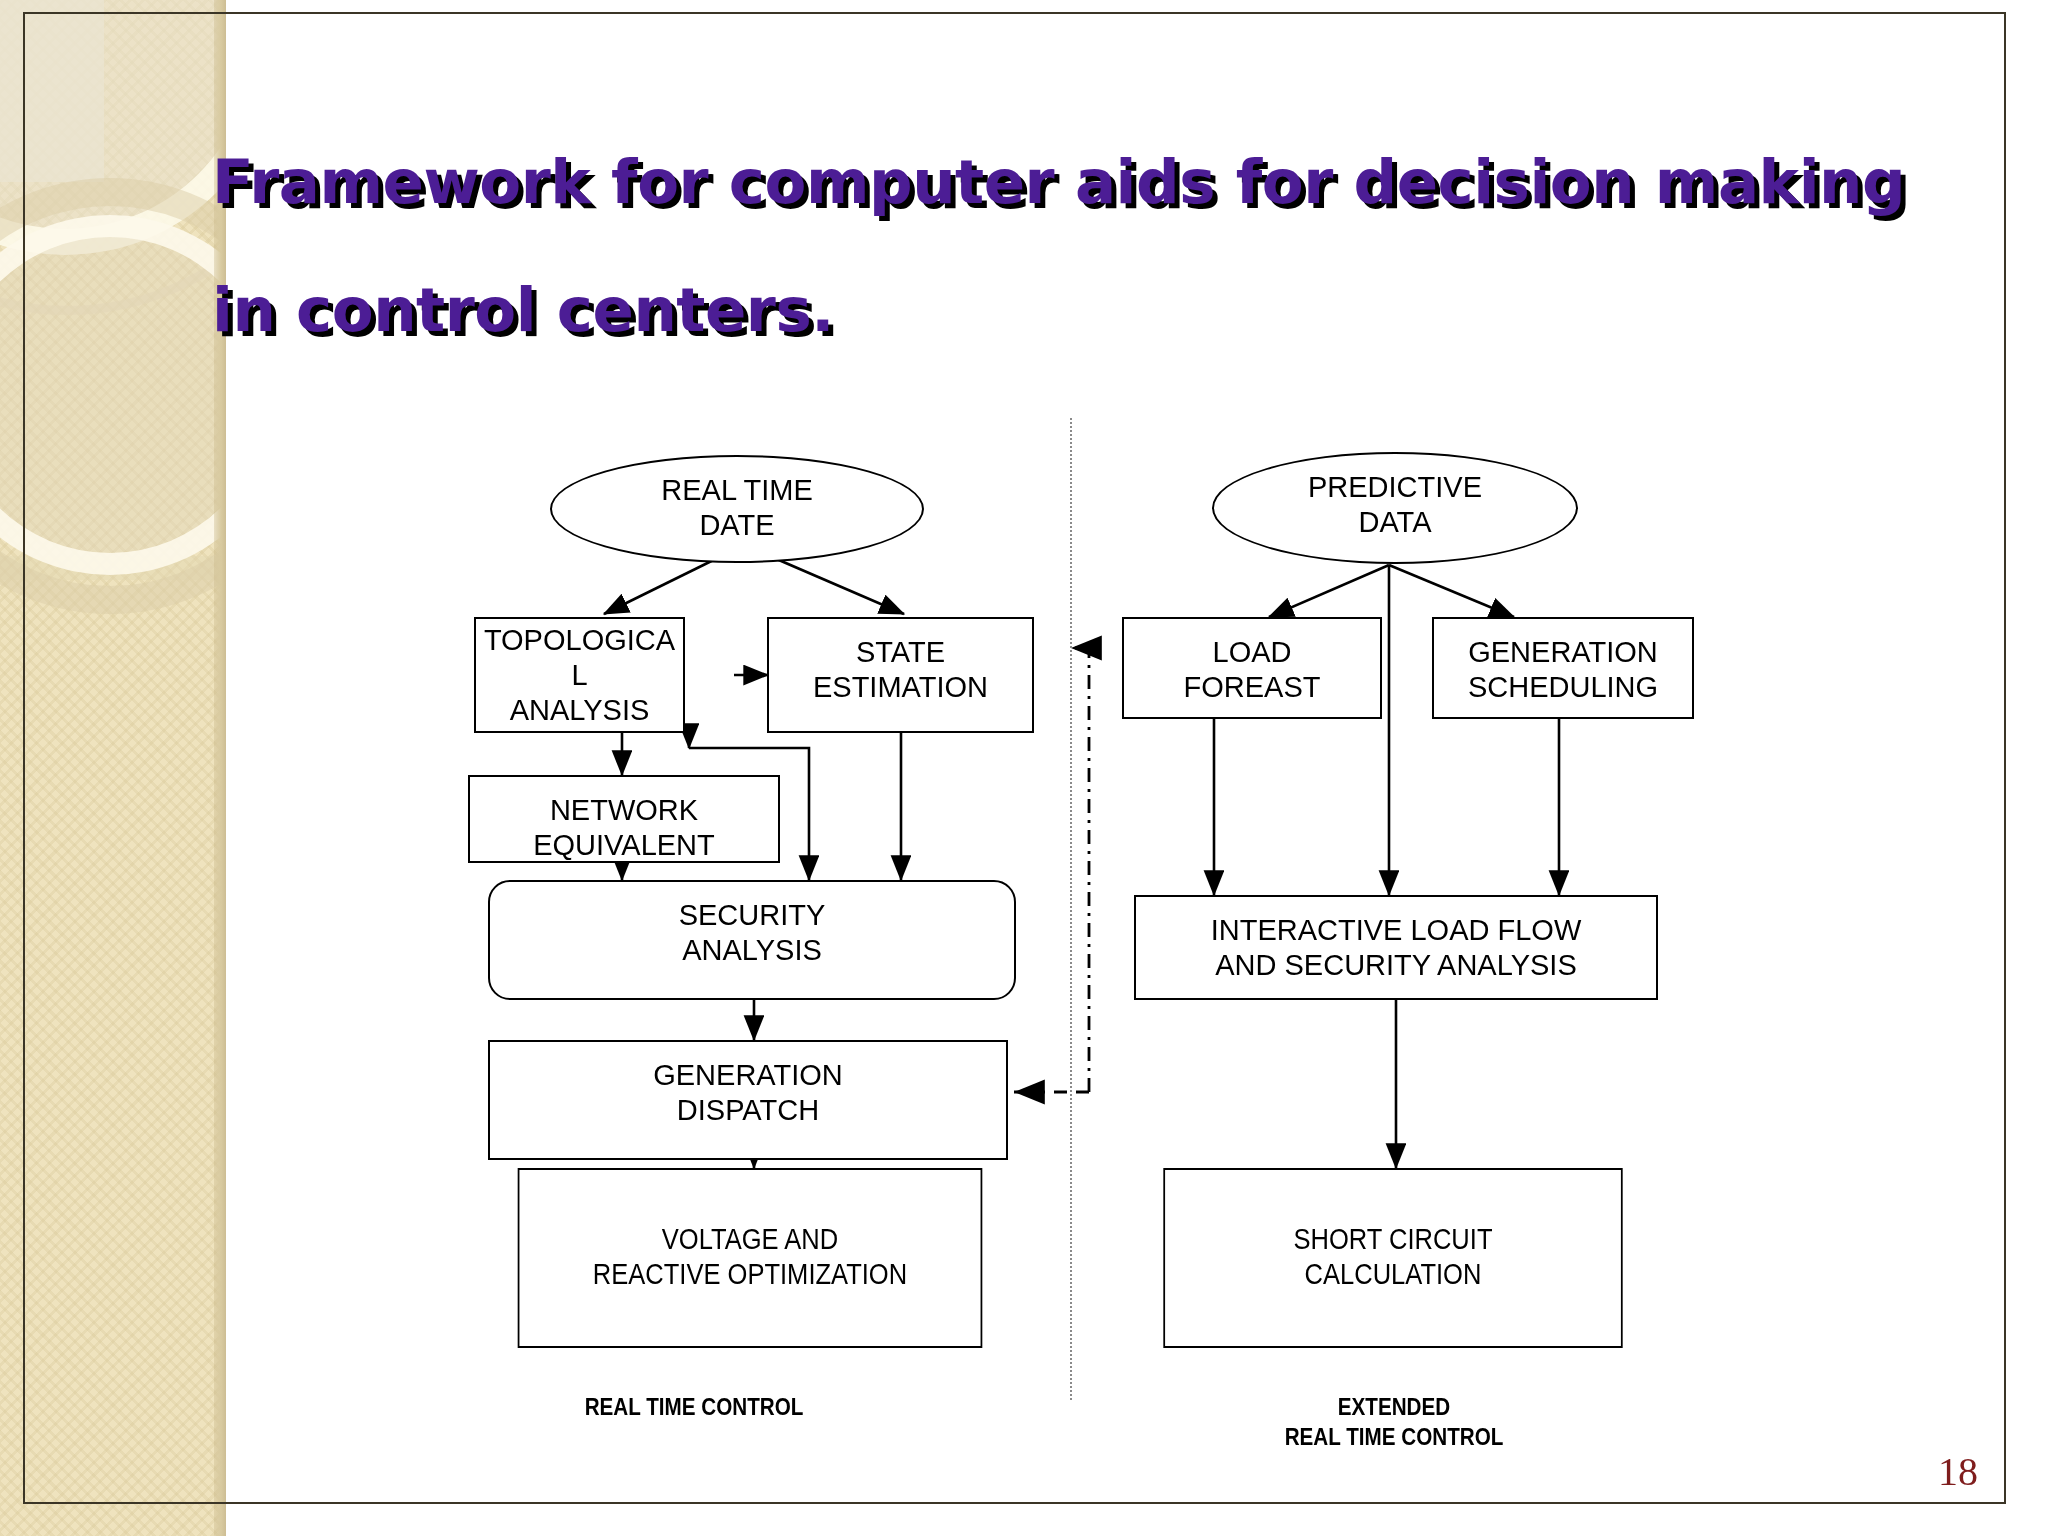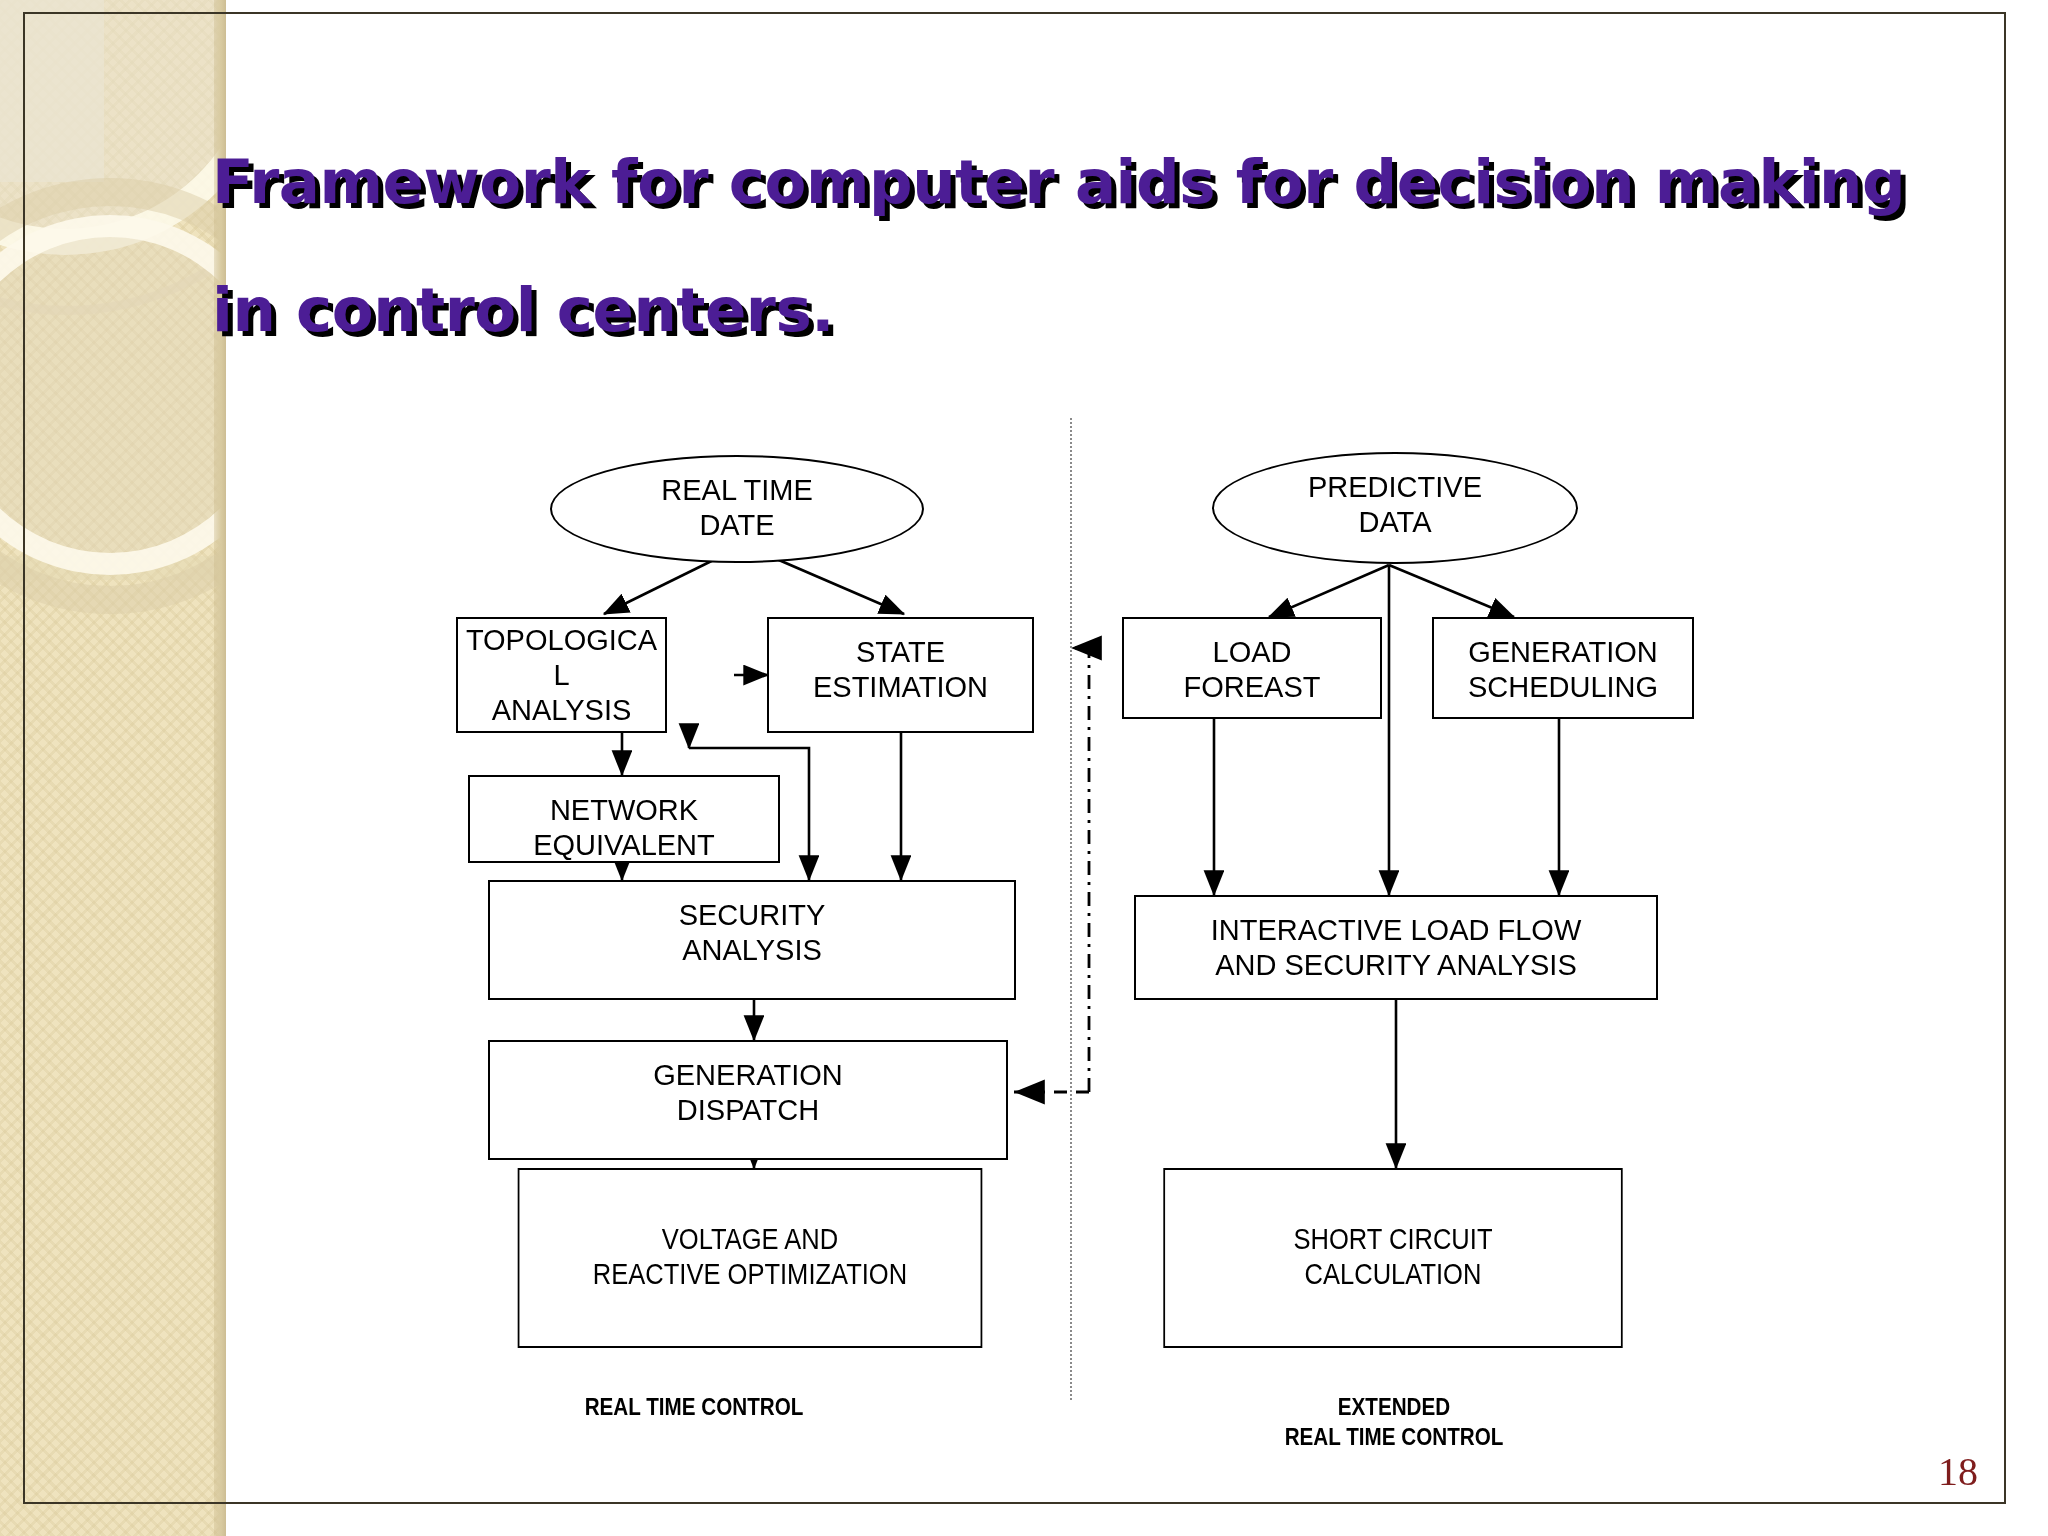--- a/index.html
+++ b/index.html
@@ -269,31 +269,31 @@
 
       <path d="M1045,1092 L970,1092" fill="none" stroke="#000" stroke-width="2.8" stroke-dasharray="13,9" marker-end="url(#ah2)"></path>
       <path d="M1103,1040 L1103,1092 L1045,1092" fill="none" stroke="#000" stroke-width="2.2" stroke-dasharray="13,9" opacity="0"></path>
     </svg>
 
     <div id="divider"></div>
 
     <div class="node ellipse top-aligned" style="left:506px; top:455px; width:374px; height:108px;">REAL TIME
 DATE</div>
 
-    <div class="node" style="left:412px; top:617px; width:211px; height:116px;">TOPOLOGICA
+    <div class="node" style="left:430px; top:617px; width:211px; height:116px;">TOPOLOGICA
 L
 ANALYSIS</div>
 
     <div class="node top-aligned" style="left:723px; top:617px; width:267px; height:116px;">STATE
 ESTIMATION</div>
 
     <div class="node top-aligned" style="left:424px; top:775px; width:312px; height:88px;text-align:center;">NETWORK
 EQUIVALENT</div>
 
-    <div class="node top-aligned" style="left:444px; top:880px; width:528px; height:120px;">SECURITY
+    <div class="node top-aligned" style="left:444px; top:880px; width:528px; height:120px;border-radius:22px;">SECURITY
 ANALYSIS</div>
 
     <div class="node top-aligned" style="left:444px; top:1040px; width:520px; height:120px;">GENERATION
 DISPATCH</div>
 
     <div class="node top-aligned condensed" style="left:442px; top:1168px; width:528px; height:180px; padding-top:52px;">VOLTAGE AND
 REACTIVE OPTIMIZATION</div>
 
     <div class="node ellipse top-aligned" style="left:1168px; top:452px; width:366px; height:112px;">PREDICTIVE
 DATA</div>

